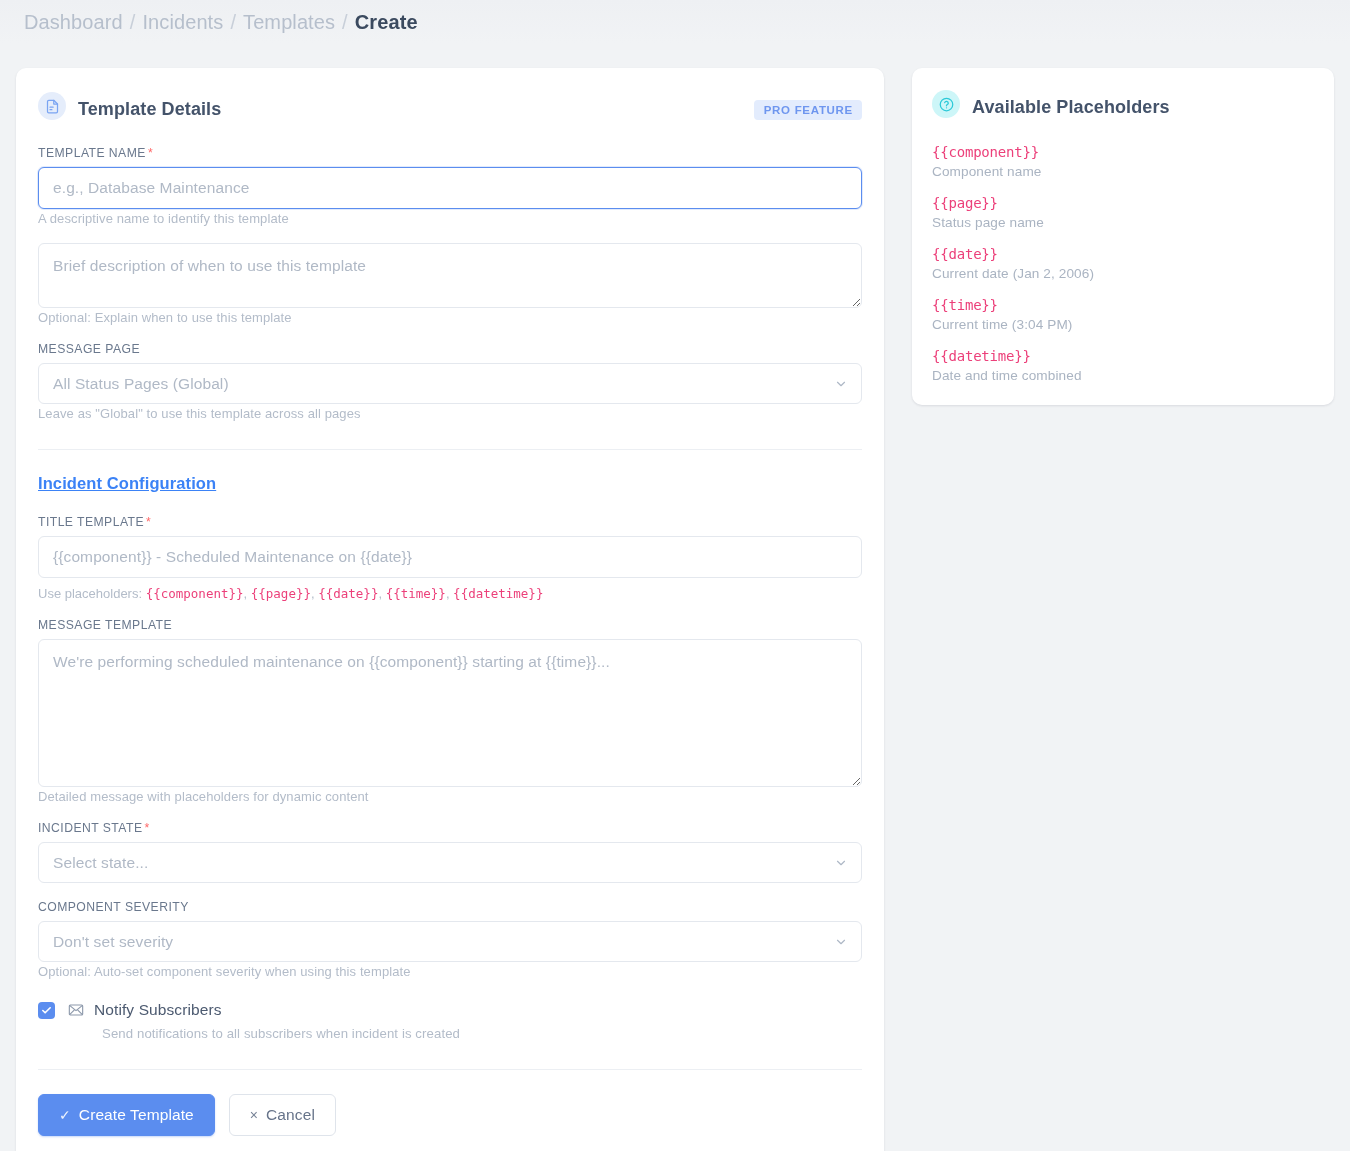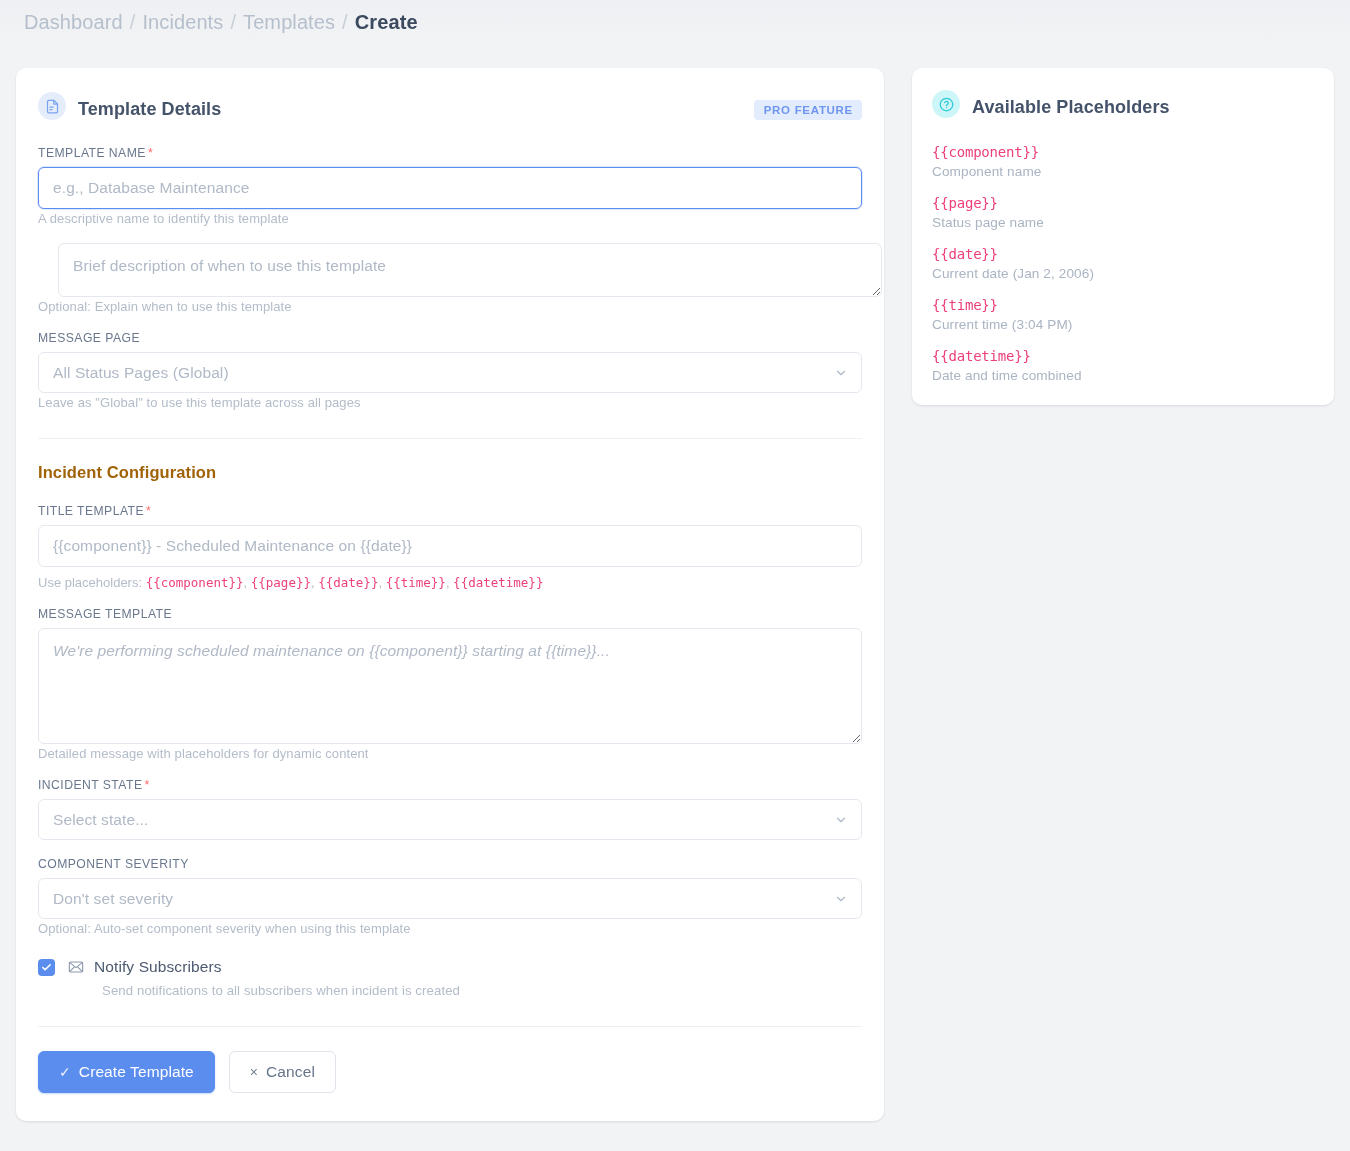--- a/index.html
+++ b/index.html
@@ -102,22 +102,22 @@
     padding: 11px 14px;
     outline: none;
     letter-spacing: .1px;
   }
   .inp::placeholder, .ta::placeholder { color: #b0b9c6; }
   .inp.focused {
     border: 1px solid #5b8def;
     box-shadow: 0 0 0 1px rgba(91,141,239,.18);
   }
   .ta { resize: vertical; display: block; line-height: 1.45; }
-  .ta.small  { height: 54px; margin-left: 20px; }
-  .ta.large  { height: 116px; font-style: italic; }
+  .ta.small  { height: 65px; }
+  .ta.large  { height: 148px; }
 
   .sel-wrap { position: relative; }
   .sel {
     appearance: none;
     -webkit-appearance: none;
     color: #b0b9c6;
     cursor: pointer;
   }
   .chev {
     position: absolute;
@@ -129,23 +129,24 @@
   }
 
   .divider {
     border: 0;
     border-top: 1px solid #eceff3;
     margin: 28px 0 24px 0;
   }
   .section-title {
     font-size: 16.5px;
     font-weight: bold;
-    color: #a16207;
+    color: #3b82f6;
     margin: 0 0 22px 0;
     letter-spacing: .1px;
+    text-decoration: underline;
   }
 
   .code {
     font-family: "DejaVu Sans Mono", monospace;
     color: #ec407a;
     font-size: 12.5px;
   }
   .hint-row { font-size: 13px; color: #b3bcc9; margin-top: 8px; }
 
   

